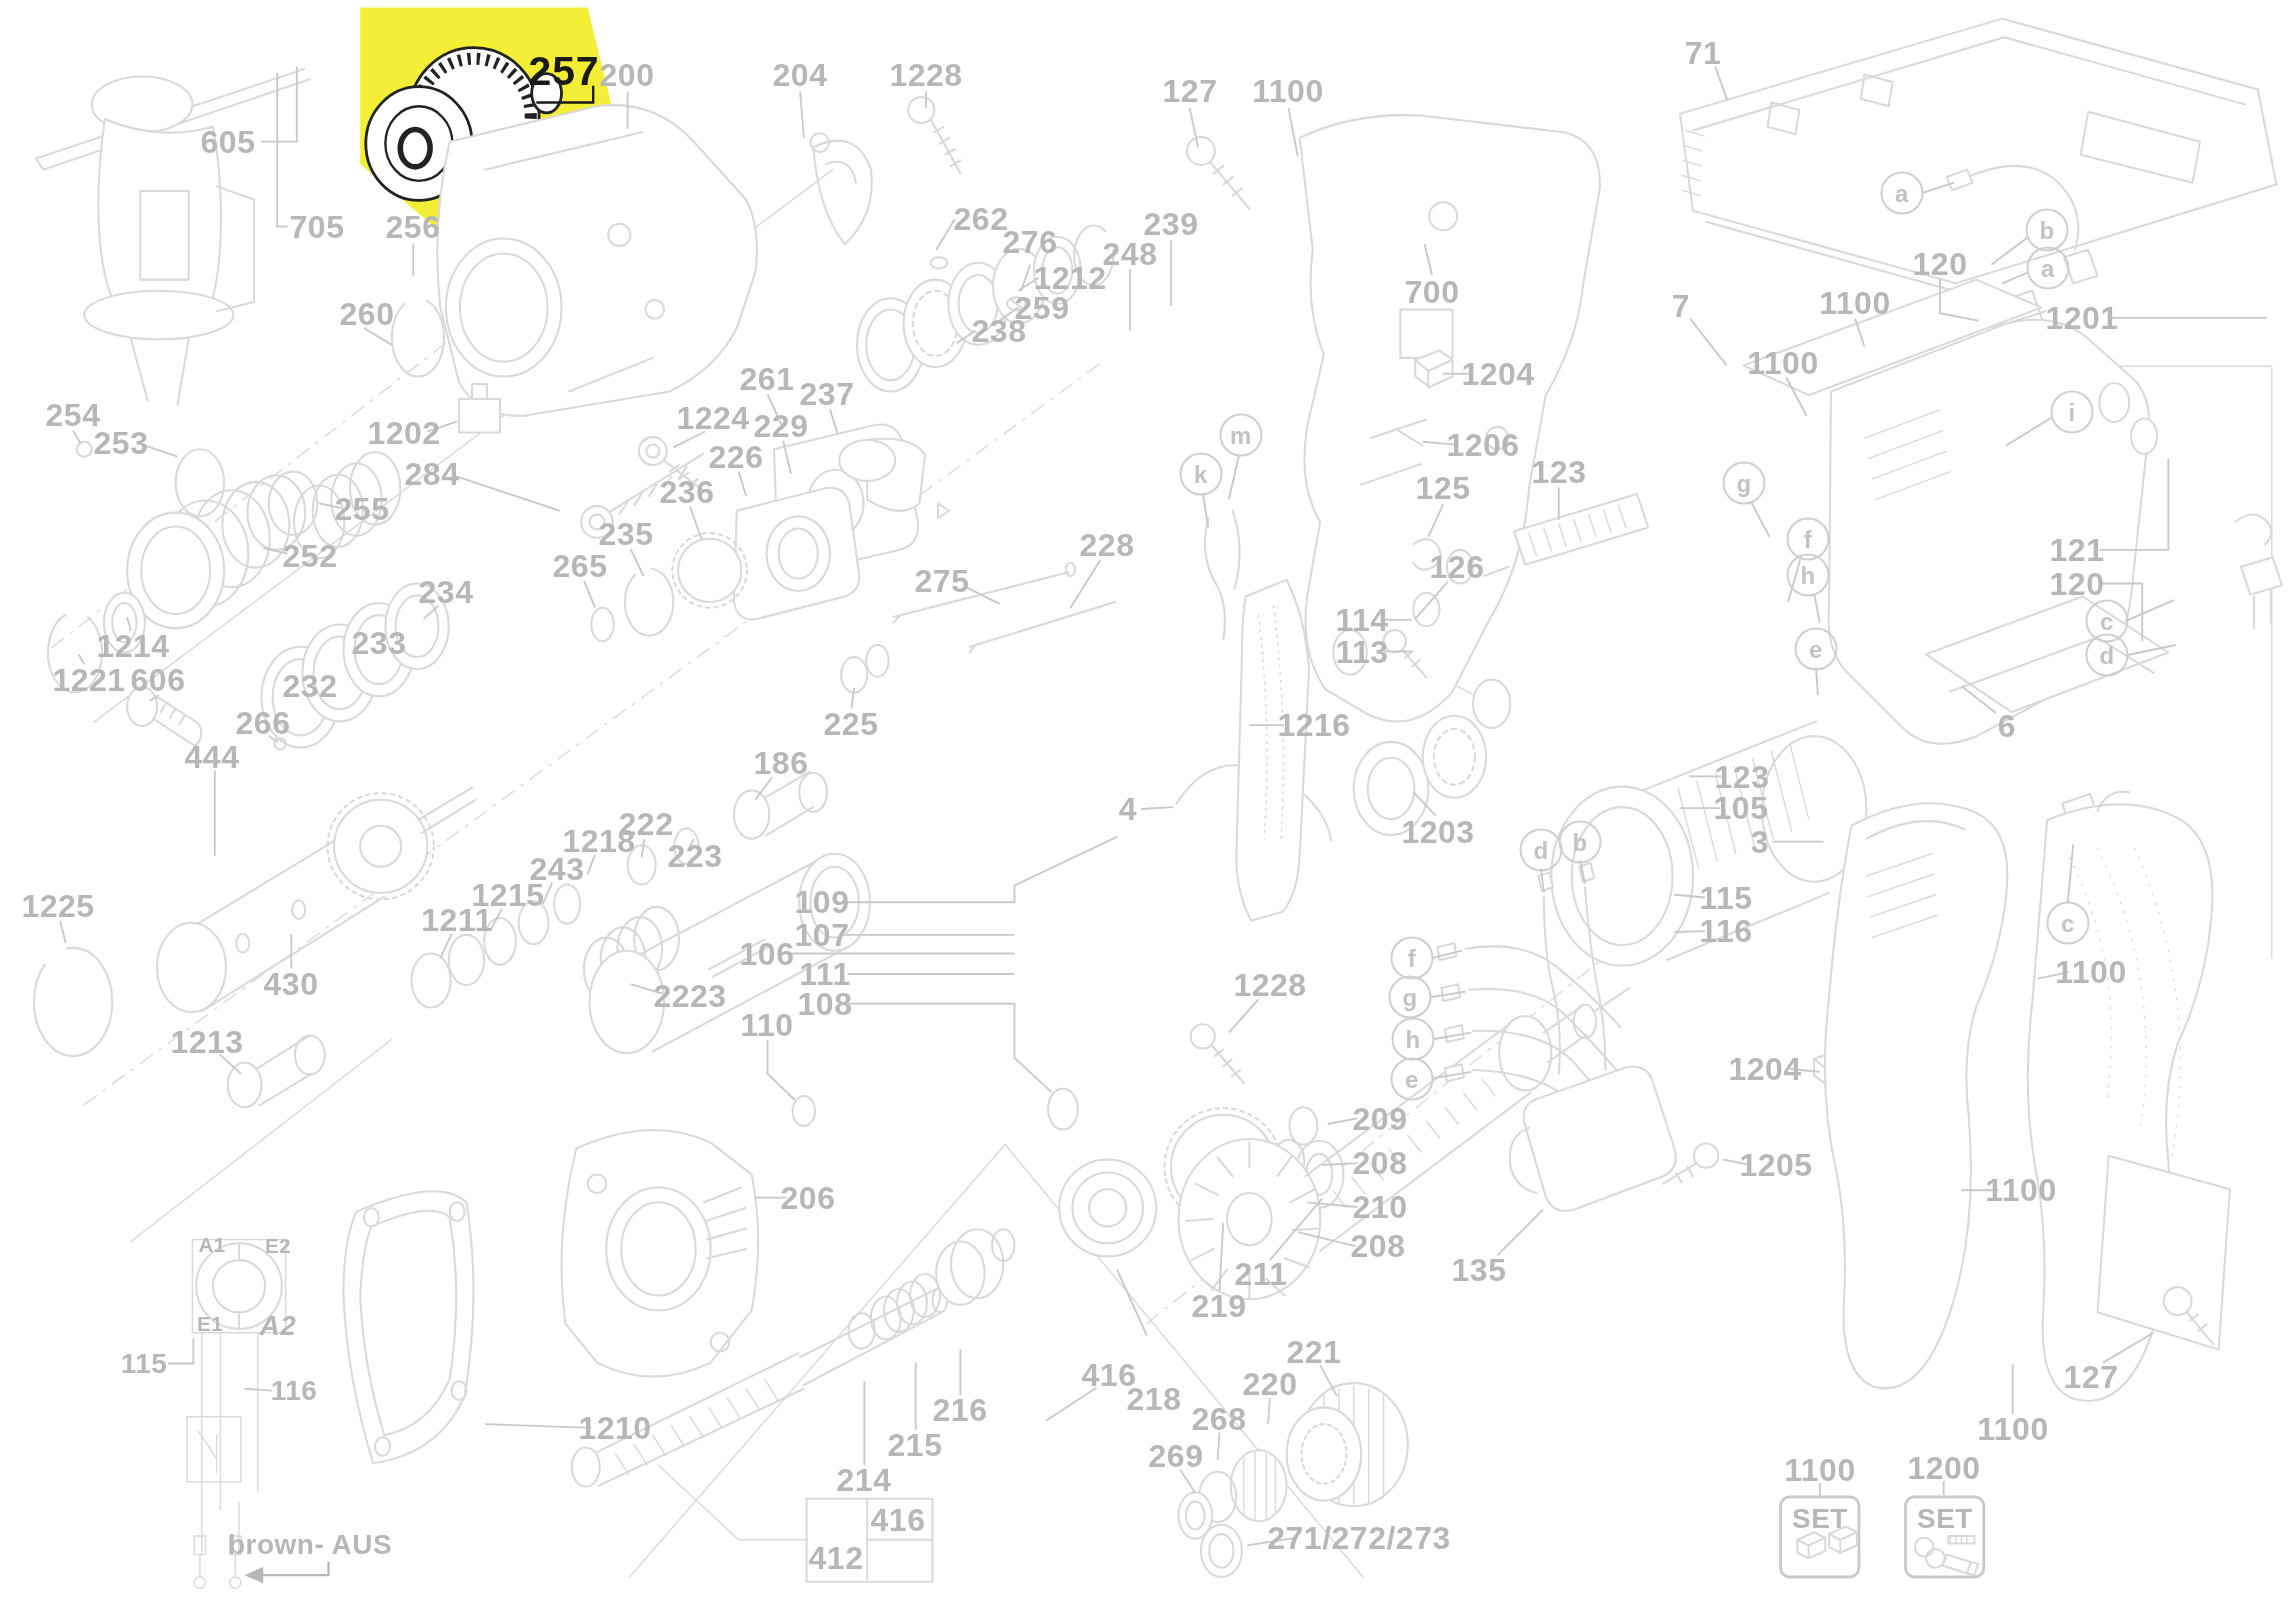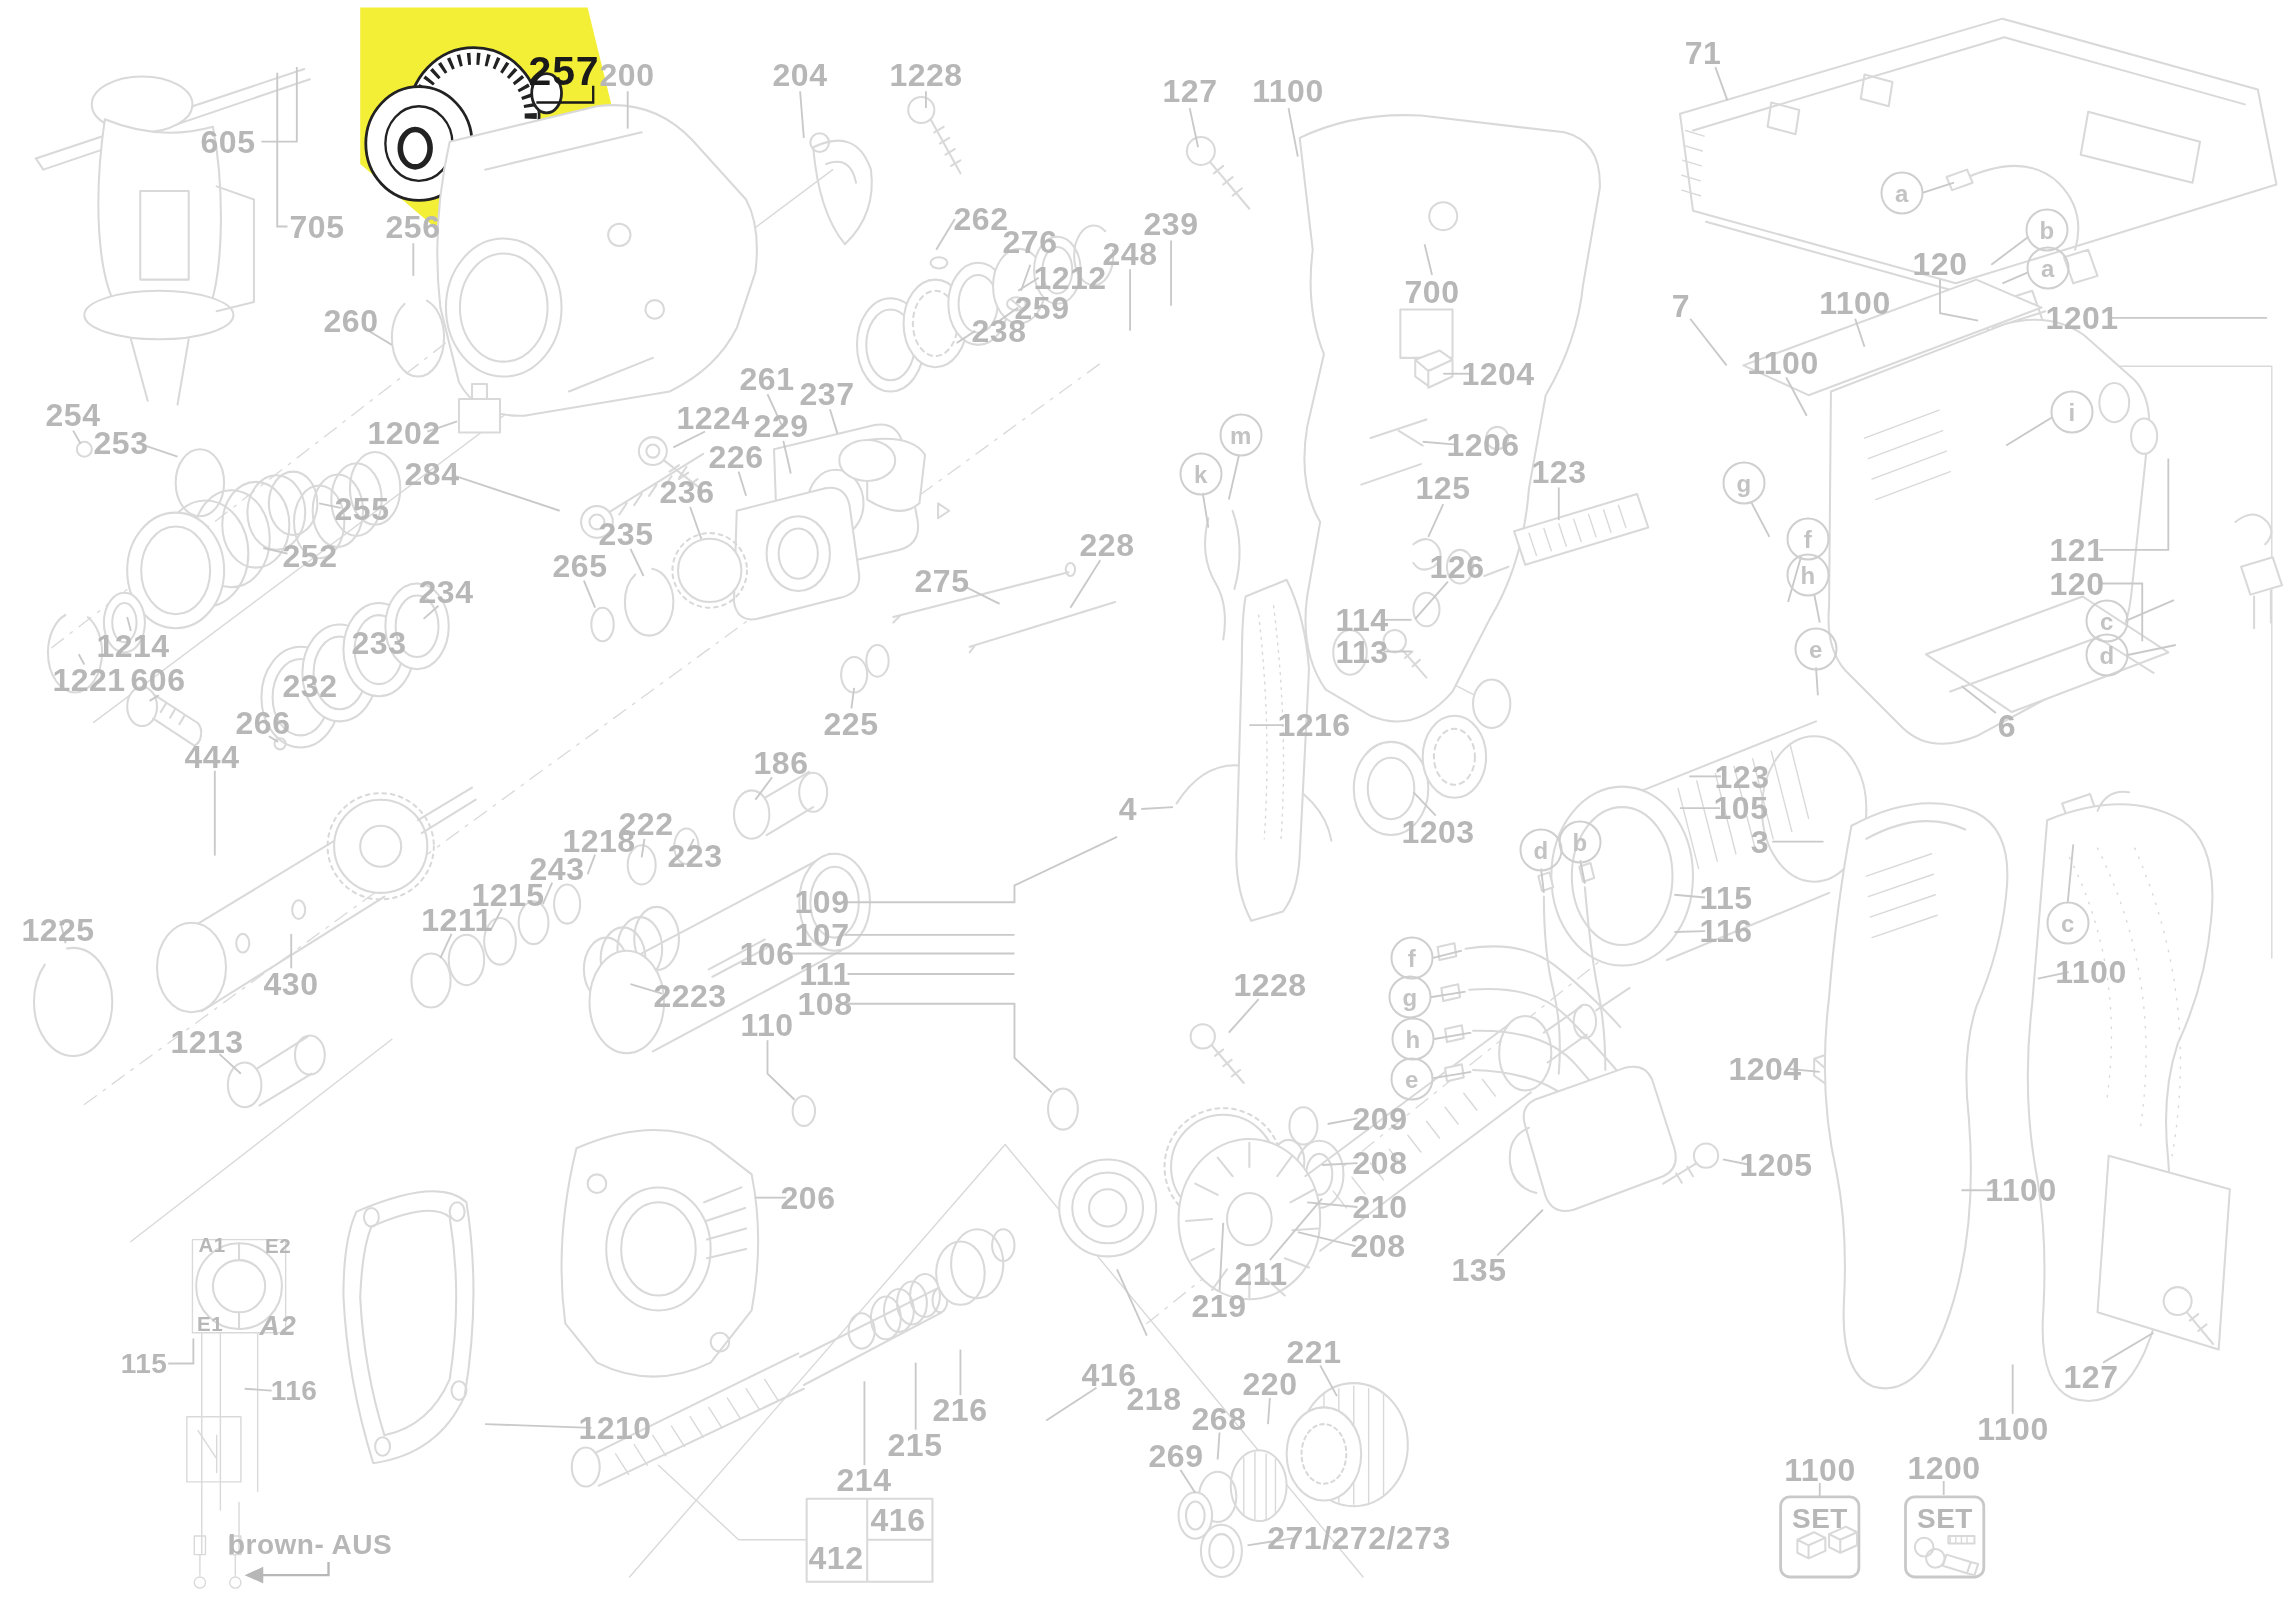--- a/index.html
+++ b/index.html
@@ -543,21 +543,21 @@
       <polyline points="1537,1115 1578,1108" fill="none" stroke="#c9c9c9" stroke-width="2"></polyline>
       <polyline points="1536,1157 1578,1150" fill="none" stroke="#c9c9c9" stroke-width="2"></polyline>
       <polyline points="2218,969 2224,906" fill="none" stroke="#c9c9c9" stroke-width="2"></polyline>
     </svg>
 
 <div id="labels">
       <div class="lbl" style="left: 228px; top: 142px;">605</div>
       <div class="lbl" style="left: 317px; top: 227px;">705</div>
       <div class="lbl key" style="left: 564px; top: 71px;">257</div>
       <div class="lbl" style="left: 413px; top: 227px;">256</div>
-      <div class="lbl" style="left: 351px; top: 314px; margin-top: 7px;">260</div>
+      <div class="lbl" style="left: 367px; top: 314px;">260</div>
       <div class="lbl" style="left: 627px; top: 75px;">200</div>
       <div class="lbl" style="left: 800px; top: 75px;">204</div>
       <div class="lbl" style="left: 926px; top: 75px;">1228</div>
       <div class="lbl" style="left: 1190px; top: 91px;">127</div>
       <div class="lbl" style="left: 1288px; top: 91px;">1100</div>
       <div class="lbl" style="left: 1703px; top: 53px;">71</div>
       <div class="lbl" style="left: 1432px; top: 292px;">700</div>
       <div class="lbl" style="left: 981px; top: 219px;">262</div>
       <div class="lbl" style="left: 1030px; top: 242px;">276</div>
       <div class="lbl" style="left: 1070px; top: 278px;">1212</div>
@@ -592,21 +592,21 @@
       <div class="lbl" style="left: 73px; top: 415px;">254</div>
       <div class="lbl" style="left: 121px; top: 443px;">253</div>
       <div class="lbl" style="left: 404px; top: 433px;">1202</div>
       <div class="lbl" style="left: 432px; top: 474px;">284</div>
       <div class="lbl" style="left: 362px; top: 509px;">255</div>
       <div class="lbl" style="left: 310px; top: 556px;">252</div>
       <div class="lbl" style="left: 133px; top: 646px;">1214</div>
       <div class="lbl" style="left: 89px; top: 680px;">1221</div>
       <div class="lbl" style="left: 158px; top: 680px;">606</div>
       <div class="lbl" style="left: 212px; top: 757px;">444</div>
-      <div class="lbl" style="left: 58px; top: 906px; margin-top: 24px;">1225</div>
+      <div class="lbl" style="left: 58px; top: 906px;">1225</div>
       <div class="lbl" style="left: 291px; top: 984px;">430</div>
       <div class="lbl" style="left: 207px; top: 1042px;">1213</div>
       <div class="lbl" style="left: 457px; top: 920px;">1211</div>
       <div class="lbl" style="left: 508px; top: 895px;">1215</div>
       <div class="lbl" style="left: 557px; top: 869px;">243</div>
       <div class="lbl" style="left: 599px; top: 841px;">1218</div>
       <div class="lbl" style="left: 646px; top: 824px;">222</div>
       <div class="lbl" style="left: 695px; top: 824px; margin-top: 32px;">223</div>
       <div class="lbl" style="left: 690px; top: 996px;">2223</div>
       <div class="lbl" style="left: 822px; top: 902px;">109</div>

